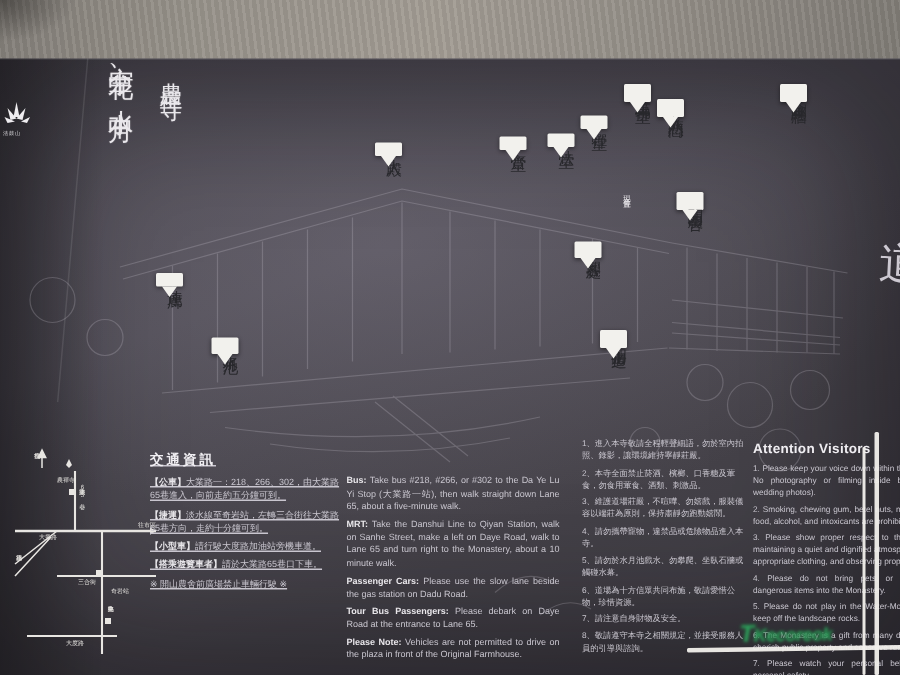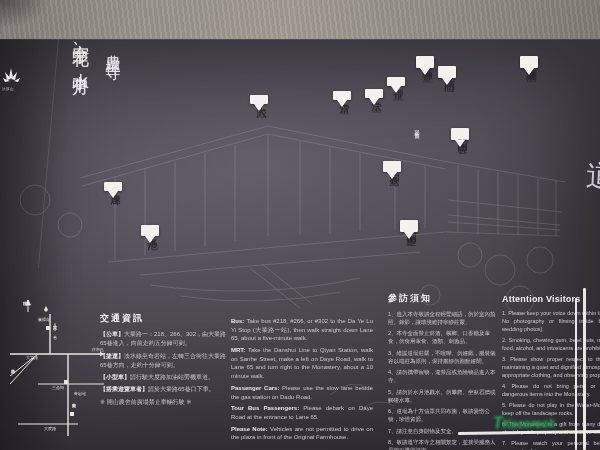--- a/index.html
+++ b/index.html
@@ -55,21 +55,21 @@
   .map{position:absolute;left:8px;top:296px;width:102px;height:150px;}
   .map svg{position:absolute;left:0;top:0;}
   .map-label{position:absolute;color:#e6e4e0;font-size:4px;line-height:1.1;white-space:nowrap;}
   .map-label.v{writing-mode:vertical-rl;text-orientation:upright;}
 
   
   .block{position:absolute;color:#c9c6cf;}
   .block h3{margin:0 0 4px 0;font-size:9px;color:#f0eef2;letter-spacing:2px;font-weight:bold;}
   .block h3.en{letter-spacing:.2px;}
   .block p{margin:0 0 3px 0;}
-  .traffic{left:100px;top:312px;width:128px;font-size:6px;line-height:1.55;}
+  .traffic{left:100px;top:300px;width:128px;font-size:6px;line-height:1.55;text-decoration:underline;}
   .traffic strong{color:#e8e6ea;font-weight:bold;}
   .travel{left:231px;top:317px;width:142px;font-size:6px;line-height:1.45;text-align:justify;}
   .travel strong{color:#e9e7eb;}
   .guidelines{left:388px;top:292px;width:112px;font-size:5.5px;line-height:1.5;}
   .attention{left:502px;top:293px;width:132px;font-size:5.5px;line-height:1.45;text-align:justify;}
   .note-line{margin-top:4px;}
 
   
   .wire{position:absolute;background:rgba(242,240,236,.95);border-radius:1px;}
   .wire-v1{left:575px;top:298px;width:2px;height:152px;}
@@ -192,21 +192,20 @@
     <div id="travel-items">
         <p><strong>Bus: </strong>Take bus #218, #266, or #302 to the Da Ye Lu Yi Stop (大業路一站), then walk straight down Lane 65, about a five-minute walk.</p>
         <p><strong>MRT: </strong>Take the Danshui Line to Qiyan Station, walk on Sanhe Street, make a left on Daye Road, walk to Lane 65 and turn right to the Monastery, about a 10 minute walk.</p>
         <p><strong>Passenger Cars: </strong>Please use the slow lane beside the gas station on Dadu Road.</p>
         <p><strong>Tour Bus Passengers: </strong>Please debark on Daye Road at the entrance to Lane 65.</p>
         <p><strong>Please Note: </strong>Vehicles are not permitted to drive on the plaza in front of the Original Farmhouse.</p>
       </div>
   </div>
 
   <div class="block guidelines">
-    <h3>參訪須知</h3>
     <div id="guideline-items">
         <p>1、進入本寺敬請全程輕聲細語，勿於室內拍照、錄影，讓環境維持寧靜莊嚴。</p>
         <p>2、本寺全面禁止菸酒、檳榔、口香糖及葷食，勿食用葷食、酒類、刺激品。</p>
         <p>3、維護道場莊嚴，不喧嘩、勿嬉戲，服裝儀容以端莊為原則，保持肅靜勿跑動嬉鬧。</p>
         <p>4、請勿攜帶寵物，違禁品或危險物品進入本寺。</p>
         <p>5、請勿於水月池戲水、勿攀爬、坐臥石牆或觸碰水幕。</p>
         <p>6、道場為十方信眾共同布施，敬請愛惜公物，珍惜資源。</p>
         <p>7、請注意自身財物及安全。</p>
         <p>8、敬請遵守本寺之相關規定，並接受服務人員的引導與諮詢。</p>
       </div>

